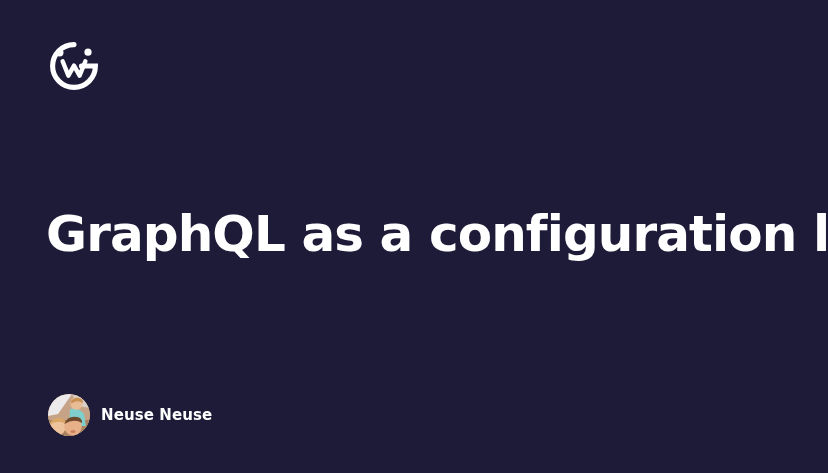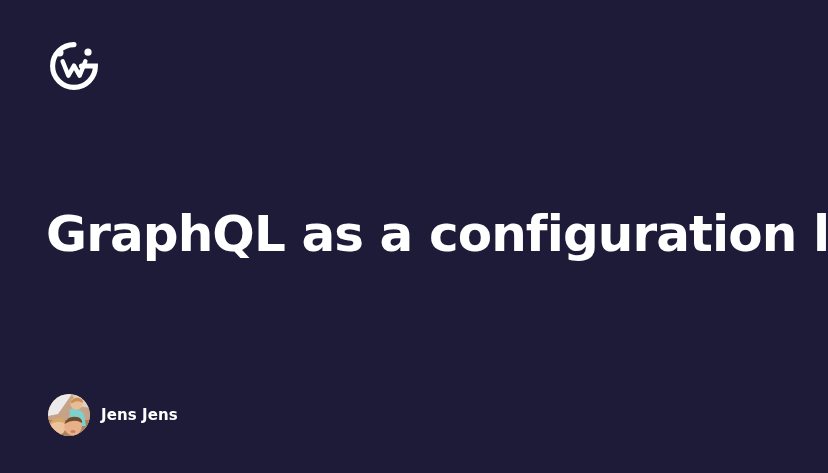--- a/index.html
+++ b/index.html
@@ -133,16 +133,16 @@
 
           <circle cx="9.5" cy="33" r="8.2" fill="#edc39d"></circle>
           <path d="M1.8 30.4 q3.4 -8.4 11.8 -6.2 q4 1.2 4.2 5.6 q-7.6 -4.2 -16 0.6 Z" fill="#d9a866"></path>
 
           <circle cx="25" cy="32.5" r="8.8" fill="#e7b089"></circle>
           <path d="M16.4 30 q3.2 -9 12.8 -7 q5 1.2 5 6 q-8.4 -4.8 -17.8 1 Z" fill="#6f4a2c"></path>
           <ellipse cx="25" cy="37.6" rx="2.6" ry="1.5" fill="#c9805f"></ellipse>
         </g>
       </svg>
     </div>
-    <div class="author-name">Jens Jens</div>
+    <div class="author-name">Neuse Neuse</div>
   </div>
 
 </div>
 
 </body></html>

